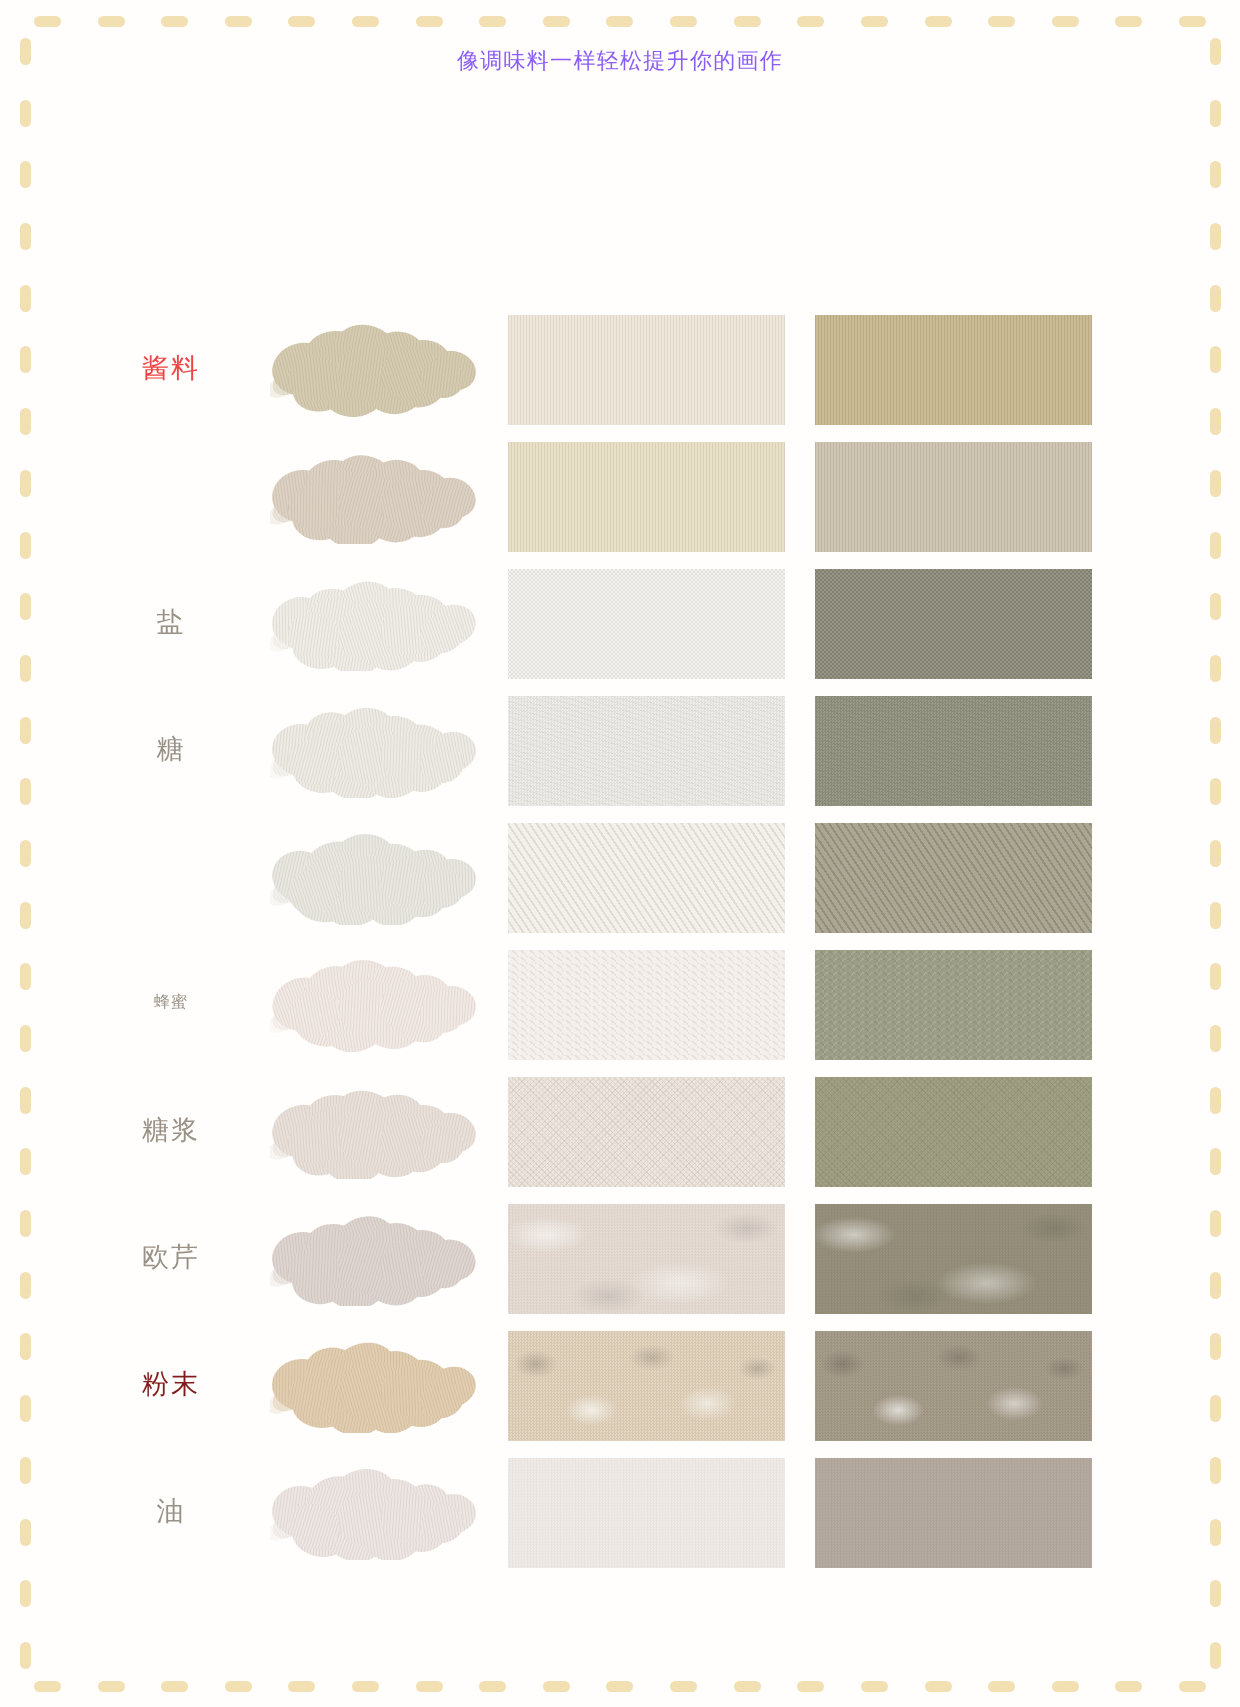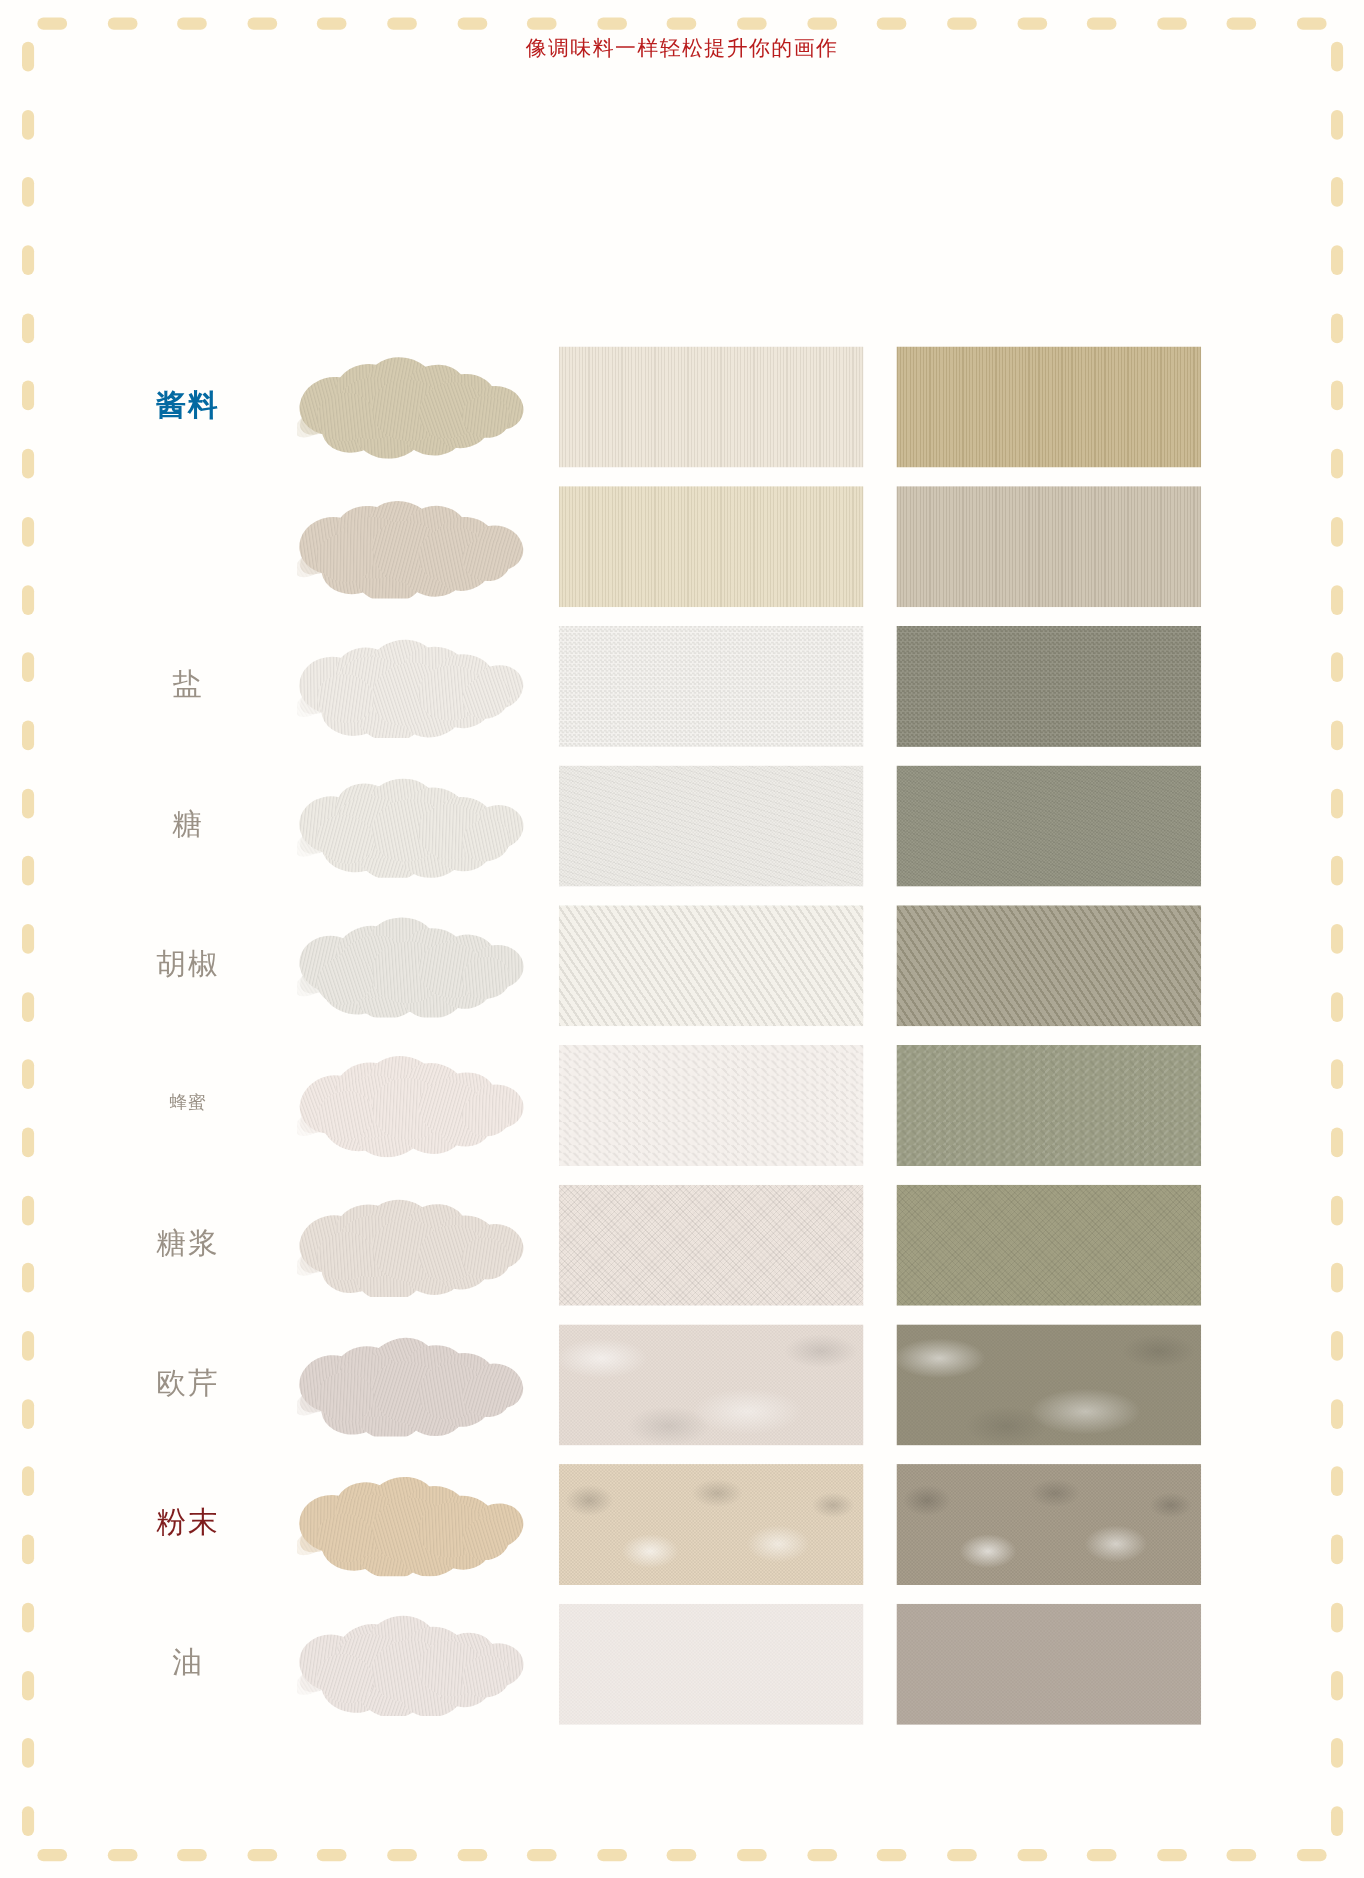--- a/index.html
+++ b/index.html
@@ -57,24 +57,24 @@
     font-family: "Liberation Serif", "DejaVu Serif", serif;
     font-weight: 700;
     font-size: 67px;
     line-height: 1;
     letter-spacing: 1px;
     color: #8e8170;
     white-space: nowrap;
   }
 
   #subtitle {
-    margin-top: 31px;
-    font-size: 19px;
+    margin-top: 46px;
+    font-size: 22px;
     letter-spacing: 1.3px;
-    color: #b91c1c;
+    color: #8b5cf6;
     white-space: nowrap;
   }
 
   
   #rows {
     position: absolute;
     top: 305px; left: 0;
     width: 1240px;
   }
 
@@ -303,21 +303,21 @@
       <div class="dash-v" style="background: rgb(242, 223, 178);"></div>
       <div class="dash-v" style="background: rgb(242, 223, 178);"></div>
     </div>
 
   <div id="header">
     <div id="subtitle">像调味料一样轻松提升你的画作</div>
   </div>
 
   <div id="rows">
       <div class="row">
-        <div class="row-label" style="color: #0369a1; font-weight: bold;">酱料</div>
+        <div class="row-label" style="color: #ef4444;">酱料</div>
         <div class="brush-cell">
           <div class="brush">
             <svg viewBox="0 0 218 98" preserveAspectRatio="none">
               <defs>
                 <pattern id="rib5" width="3" height="3" patternUnits="userSpaceOnUse">
                   <rect width="3" height="3" fill="#d5cbb0"></rect>
                   <rect width="1" height="3" fill="rgba(0,0,0,0.07)"></rect>
                 </pattern>
               </defs>
               <g fill="url(#rib5)">
@@ -462,21 +462,20 @@
           </div>
         </div>
         <div class="swatch light">
           <div class="swatch-fill tex-paper" style="background: rgb(238, 236, 231);"></div>
         </div>
         <div class="swatch dark">
           <div class="swatch-fill tex-paper" style="background: rgb(145, 145, 127);"></div>
         </div>
       </div>
       <div class="row">
-        <div class="row-label" style="color: rgb(154, 145, 134);">胡椒</div>
         <div class="brush-cell">
           <div class="brush">
             <svg viewBox="0 0 218 98" preserveAspectRatio="none">
               <defs>
                 <pattern id="rib33" width="3" height="3" patternUnits="userSpaceOnUse">
                   <rect width="3" height="3" fill="#eae7e1"></rect>
                   <rect width="1" height="3" fill="rgba(0,0,0,0.07)"></rect>
                 </pattern>
               </defs>
               <g fill="url(#rib33)">

